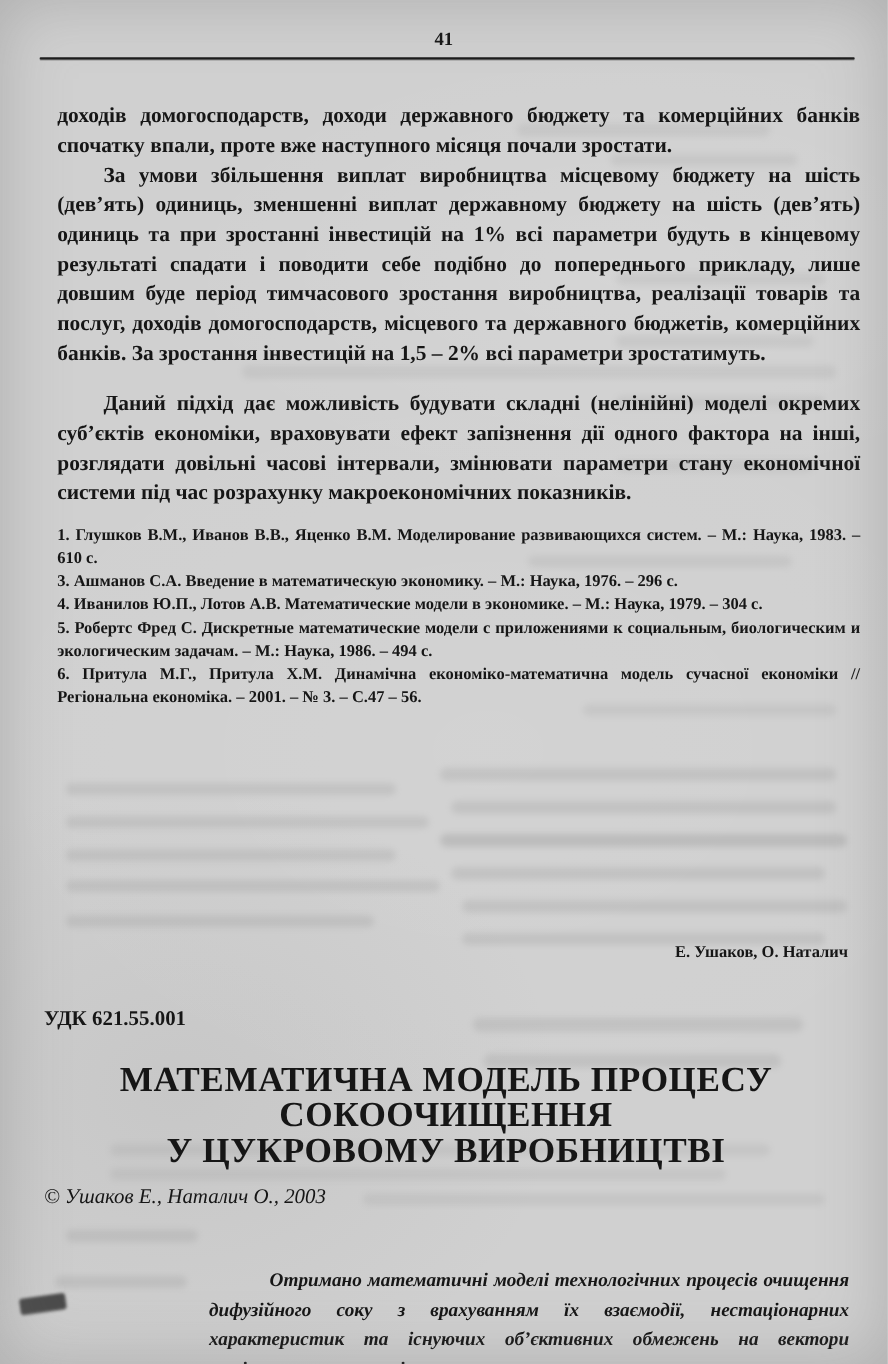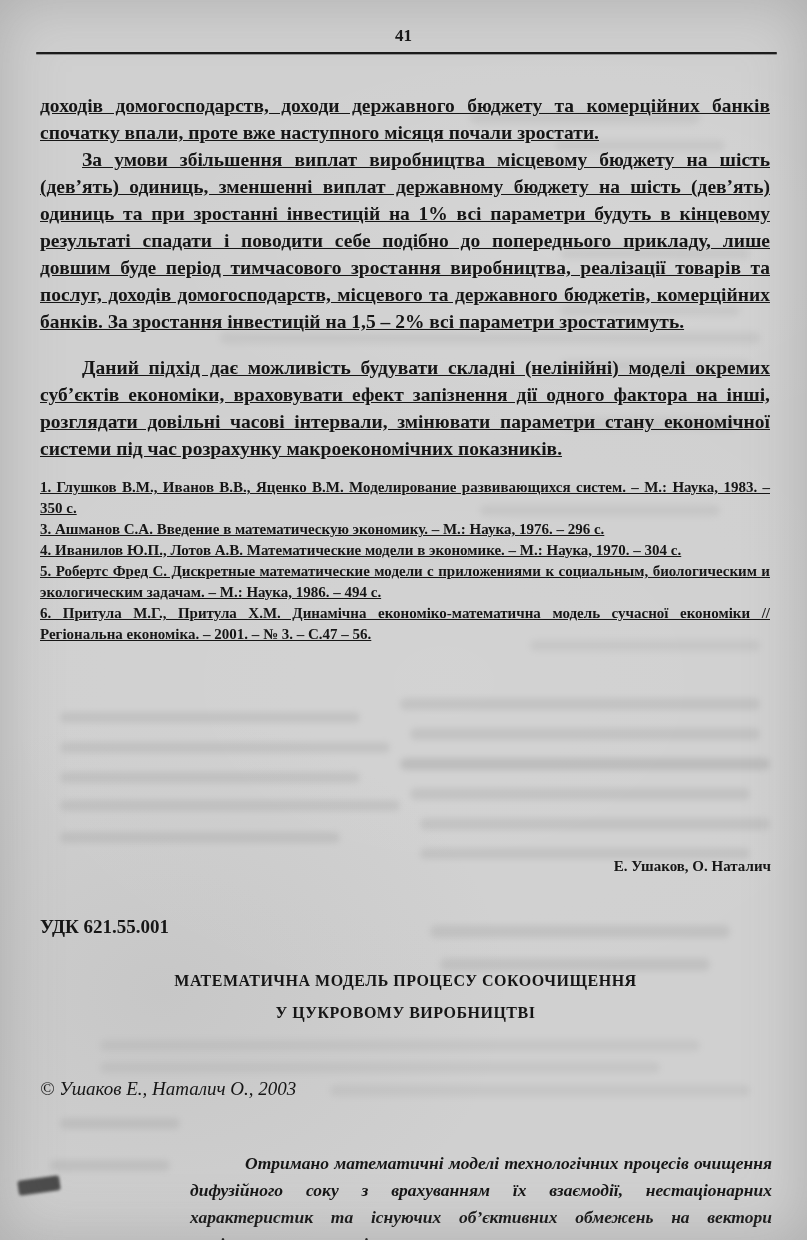--- a/index.html
+++ b/index.html
@@ -30,24 +30,23 @@
     text-align:center;font-weight:bold;font-size:17px;
   }
   .header-rule{
     position:absolute;top:52px;left:36px;right:30px;height:2px;
     background:#1b1b1b;border-radius:1px;
     box-shadow:0 1px 0 rgba(27,27,27,0.35);
   }
 
   
   .main{
-    position:absolute;top:92px;left:40px;width:730px;
+    position:absolute;top:92px;left:52px;width:730px;
     font-size:19.5px;line-height:27px;font-weight:bold;
     text-align:justify;
-    text-decoration:underline;
   }
   .main p{margin:0;}
   .para-indent{text-indent:42px;}
   .conclusions-heading{
     margin-top:21px !important;margin-left:62px !important;
     font-size:20px;text-align:left;
   }
   .conclusions-text{margin-top:19px !important;}
 
   .references{
@@ -64,21 +63,21 @@
   }
   .byline .authors{font-weight:bold;font-size:15px;line-height:24px;}
   .byline .affiliation{font-size:18px;line-height:24px;font-weight:bold;opacity:0.92;}
 
   .udk{
     position:absolute;top:916px;left:40px;
     font-weight:bold;font-size:19px;
   }
   .article-title{
     position:absolute;top:965px;left:35px;right:31px;
-    text-align:center;font-weight:bold;font-size:16px;line-height:32px;
+    text-align:center;font-weight:bold;font-size:32px;line-height:32px;
     letter-spacing:0.5px;
   }
   .copyright{
     position:absolute;top:1078px;left:40px;
     font-style:italic;font-size:19px;
   }
   .abstract{
     position:absolute;top:1150px;left:190px;width:582px;
     font-weight:bold;font-style:italic;
     font-size:17.5px;line-height:27px;
@@ -133,23 +132,23 @@
 
   <div class="page-number">41</div>
   <div class="header-rule"></div>
 
   <div class="main">
     <p>доходів домогосподарств, доходи державного бюджету та комерційних банків спочатку впали, проте вже наступного місяця почали зростати.</p>
     <p class="para-indent">За умови збільшення виплат виробництва місцевому бюджету на шість (дев’ять) одиниць, зменшенні виплат державному бюджету на шість (дев’ять) одиниць та при зростанні інвестицій на 1% всі параметри будуть в кінцевому результаті спадати і поводити себе подібно до попереднього прикладу, лише довшим буде період тимчасового зростання виробництва, реалізації товарів та послуг, доходів домогосподарств, місцевого та державного бюджетів, комерційних банків. За зростання інвестицій на 1,5 – 2% всі параметри зростатимуть.</p>
     <p class="para-indent conclusions-text">Даний підхід дає можливість будувати складні (нелінійні) моделі окремих суб’єктів економіки, враховувати ефект запізнення дії одного фактора на інші, розглядати довільні часові інтервали, змінювати параметри стану економічної системи під час розрахунку макроекономічних показників.</p>
 
     <div class="references">
-      <p class="ref">1. Глушков В.М., Иванов В.В., Яценко В.М. Моделирование развивающихся систем. – М.: Наука, 1983. – 350 с.</p>
+      <p class="ref">1. Глушков В.М., Иванов В.В., Яценко В.М. Моделирование развивающихся систем. – М.: Наука, 1983. – 610 с.</p>
       <p class="ref">3. Ашманов С.А. Введение в математическую экономику. – М.: Наука, 1976. – 296 с.</p>
-      <p class="ref">4. Иванилов Ю.П., Лотов А.В. Математические модели в экономике. – М.: Наука, 1970. – 304 с.</p>
+      <p class="ref">4. Иванилов Ю.П., Лотов А.В. Математические модели в экономике. – М.: Наука, 1979. – 304 с.</p>
       <p class="ref">5. Робертс Фред С. Дискретные математические модели с приложениями к социальным, биологическим и экологическим задачам. – М.: Наука, 1986. – 494 с.</p>
       <p class="ref">6. Притула М.Г., Притула Х.М. Динамічна економіко-математична модель сучасної економіки // Регіональна економіка. – 2001. – № 3. – С.47 – 56.</p>
     </div>
   </div>
 
   <div class="byline">
     <div class="authors">Е. Ушаков, О. Наталич</div>
   </div>
 
   <div class="udk">УДК 621.55.001</div>

